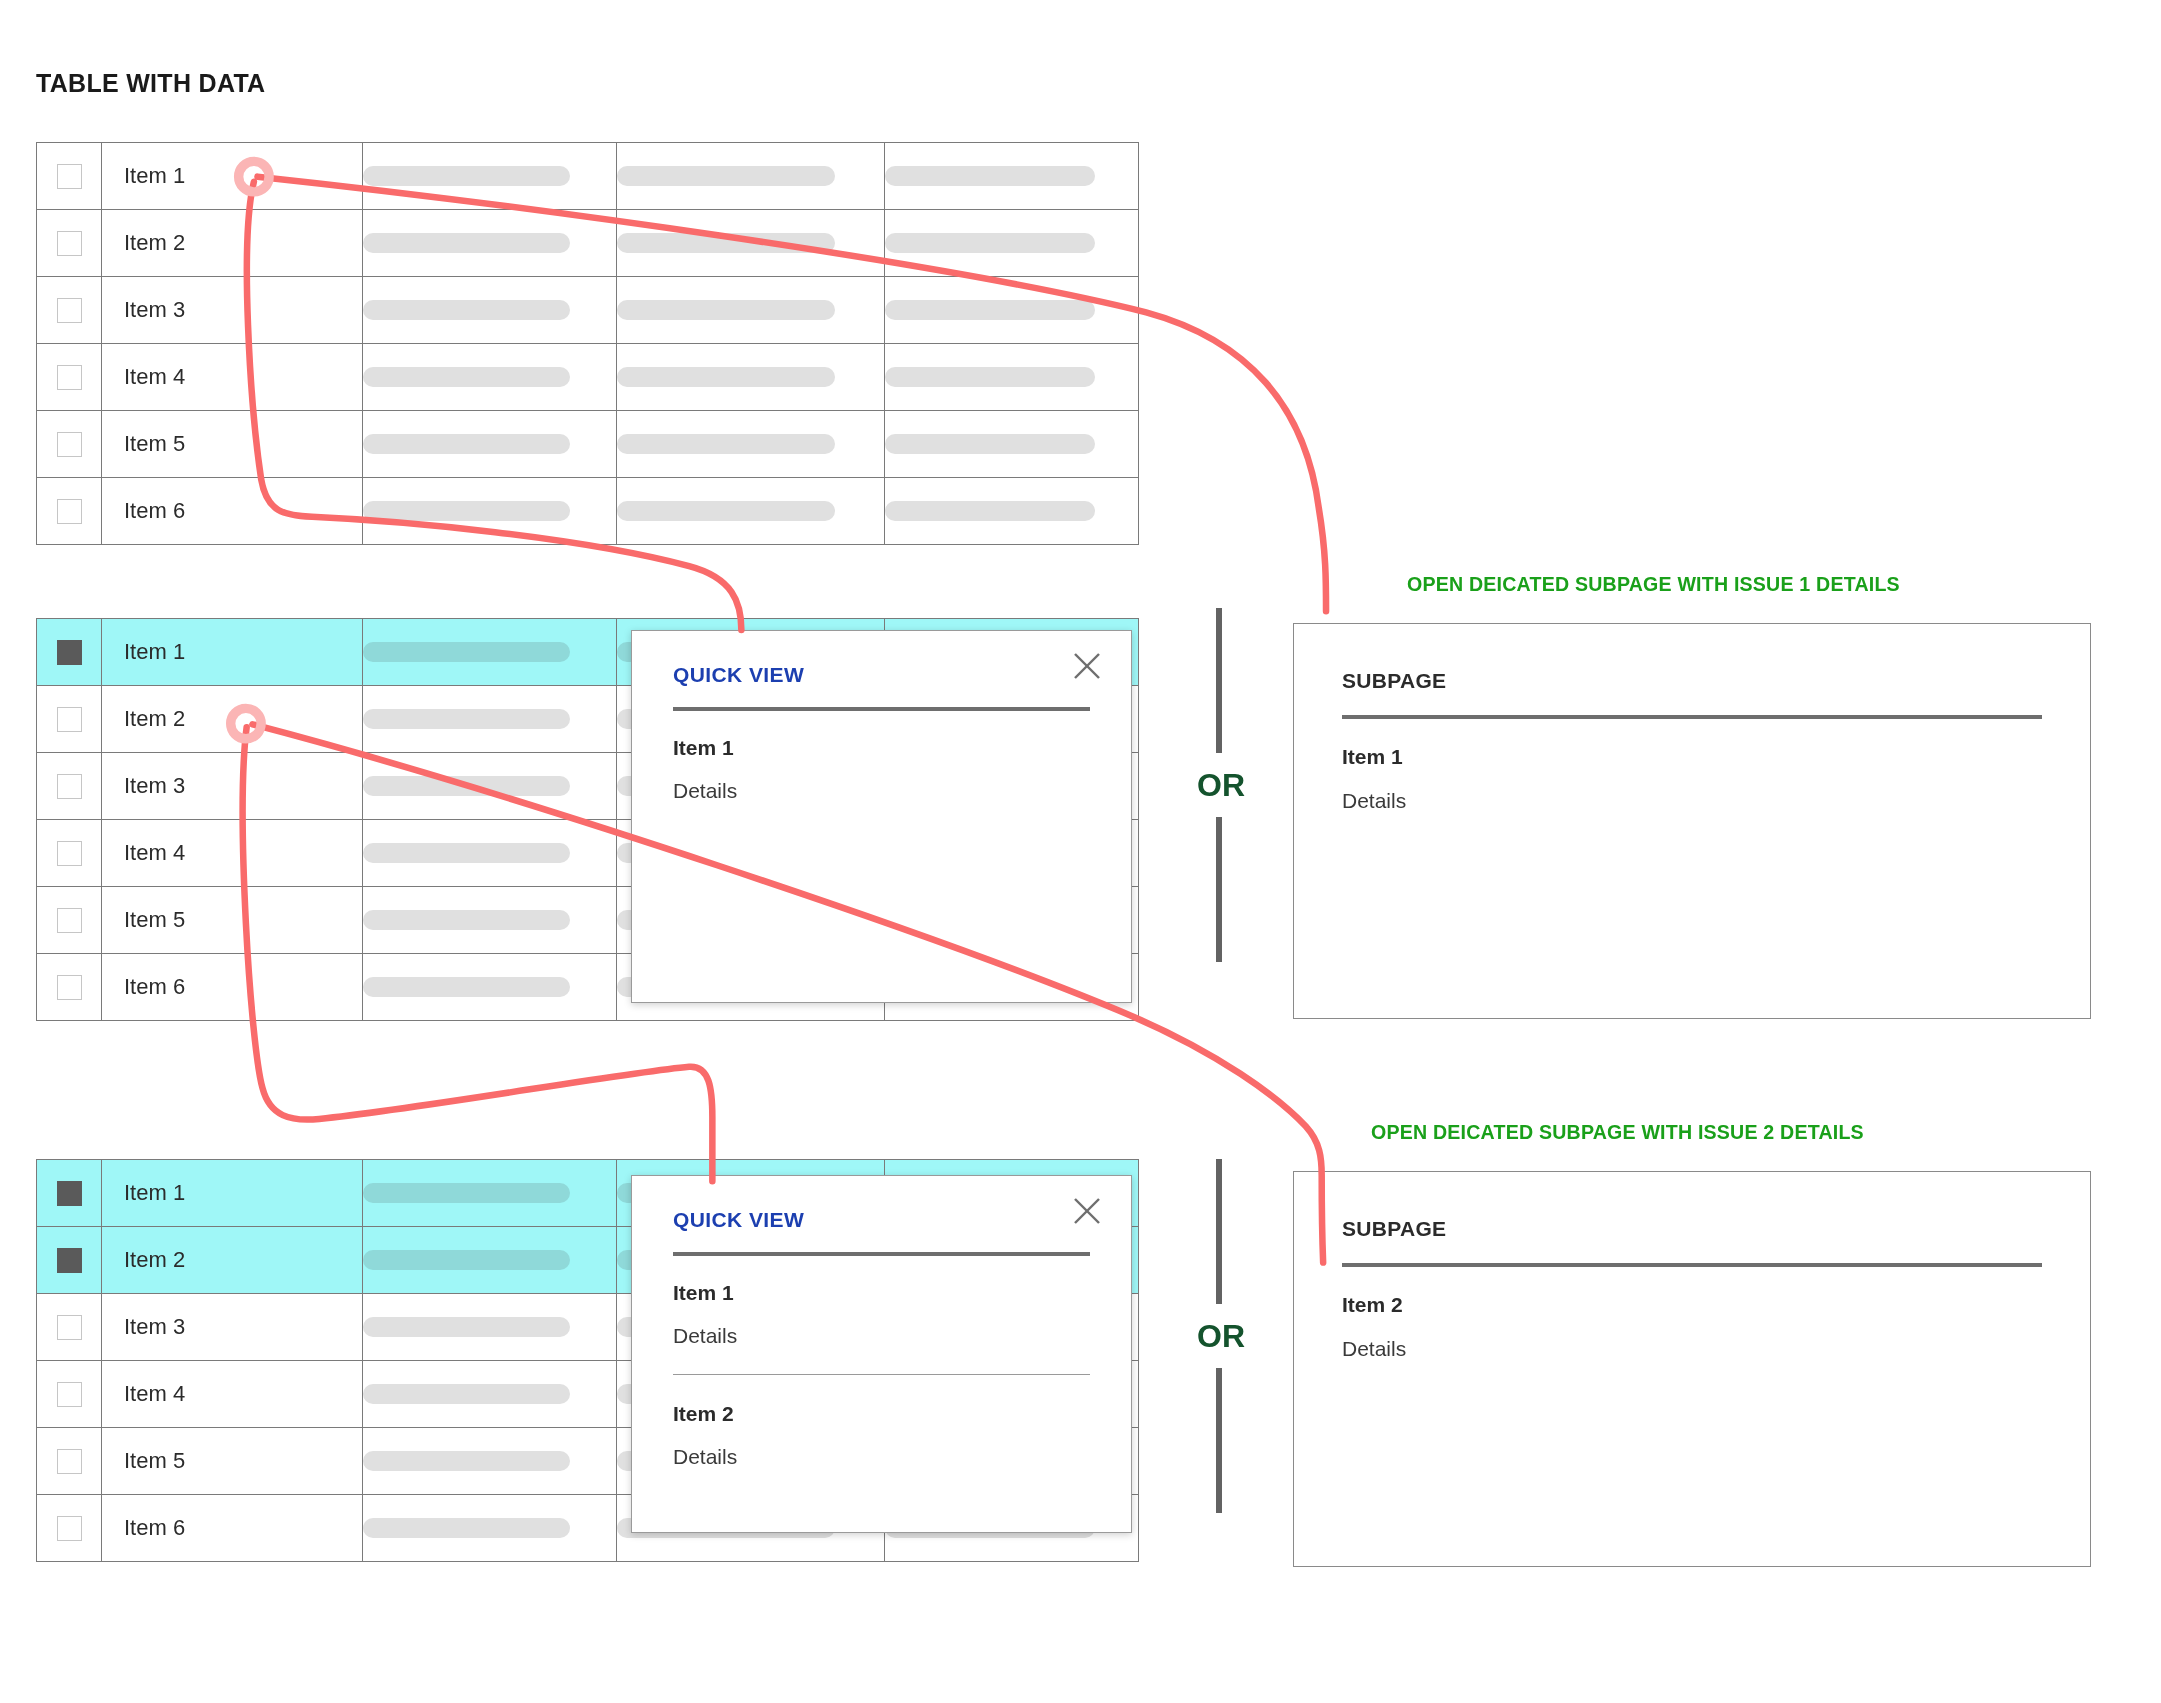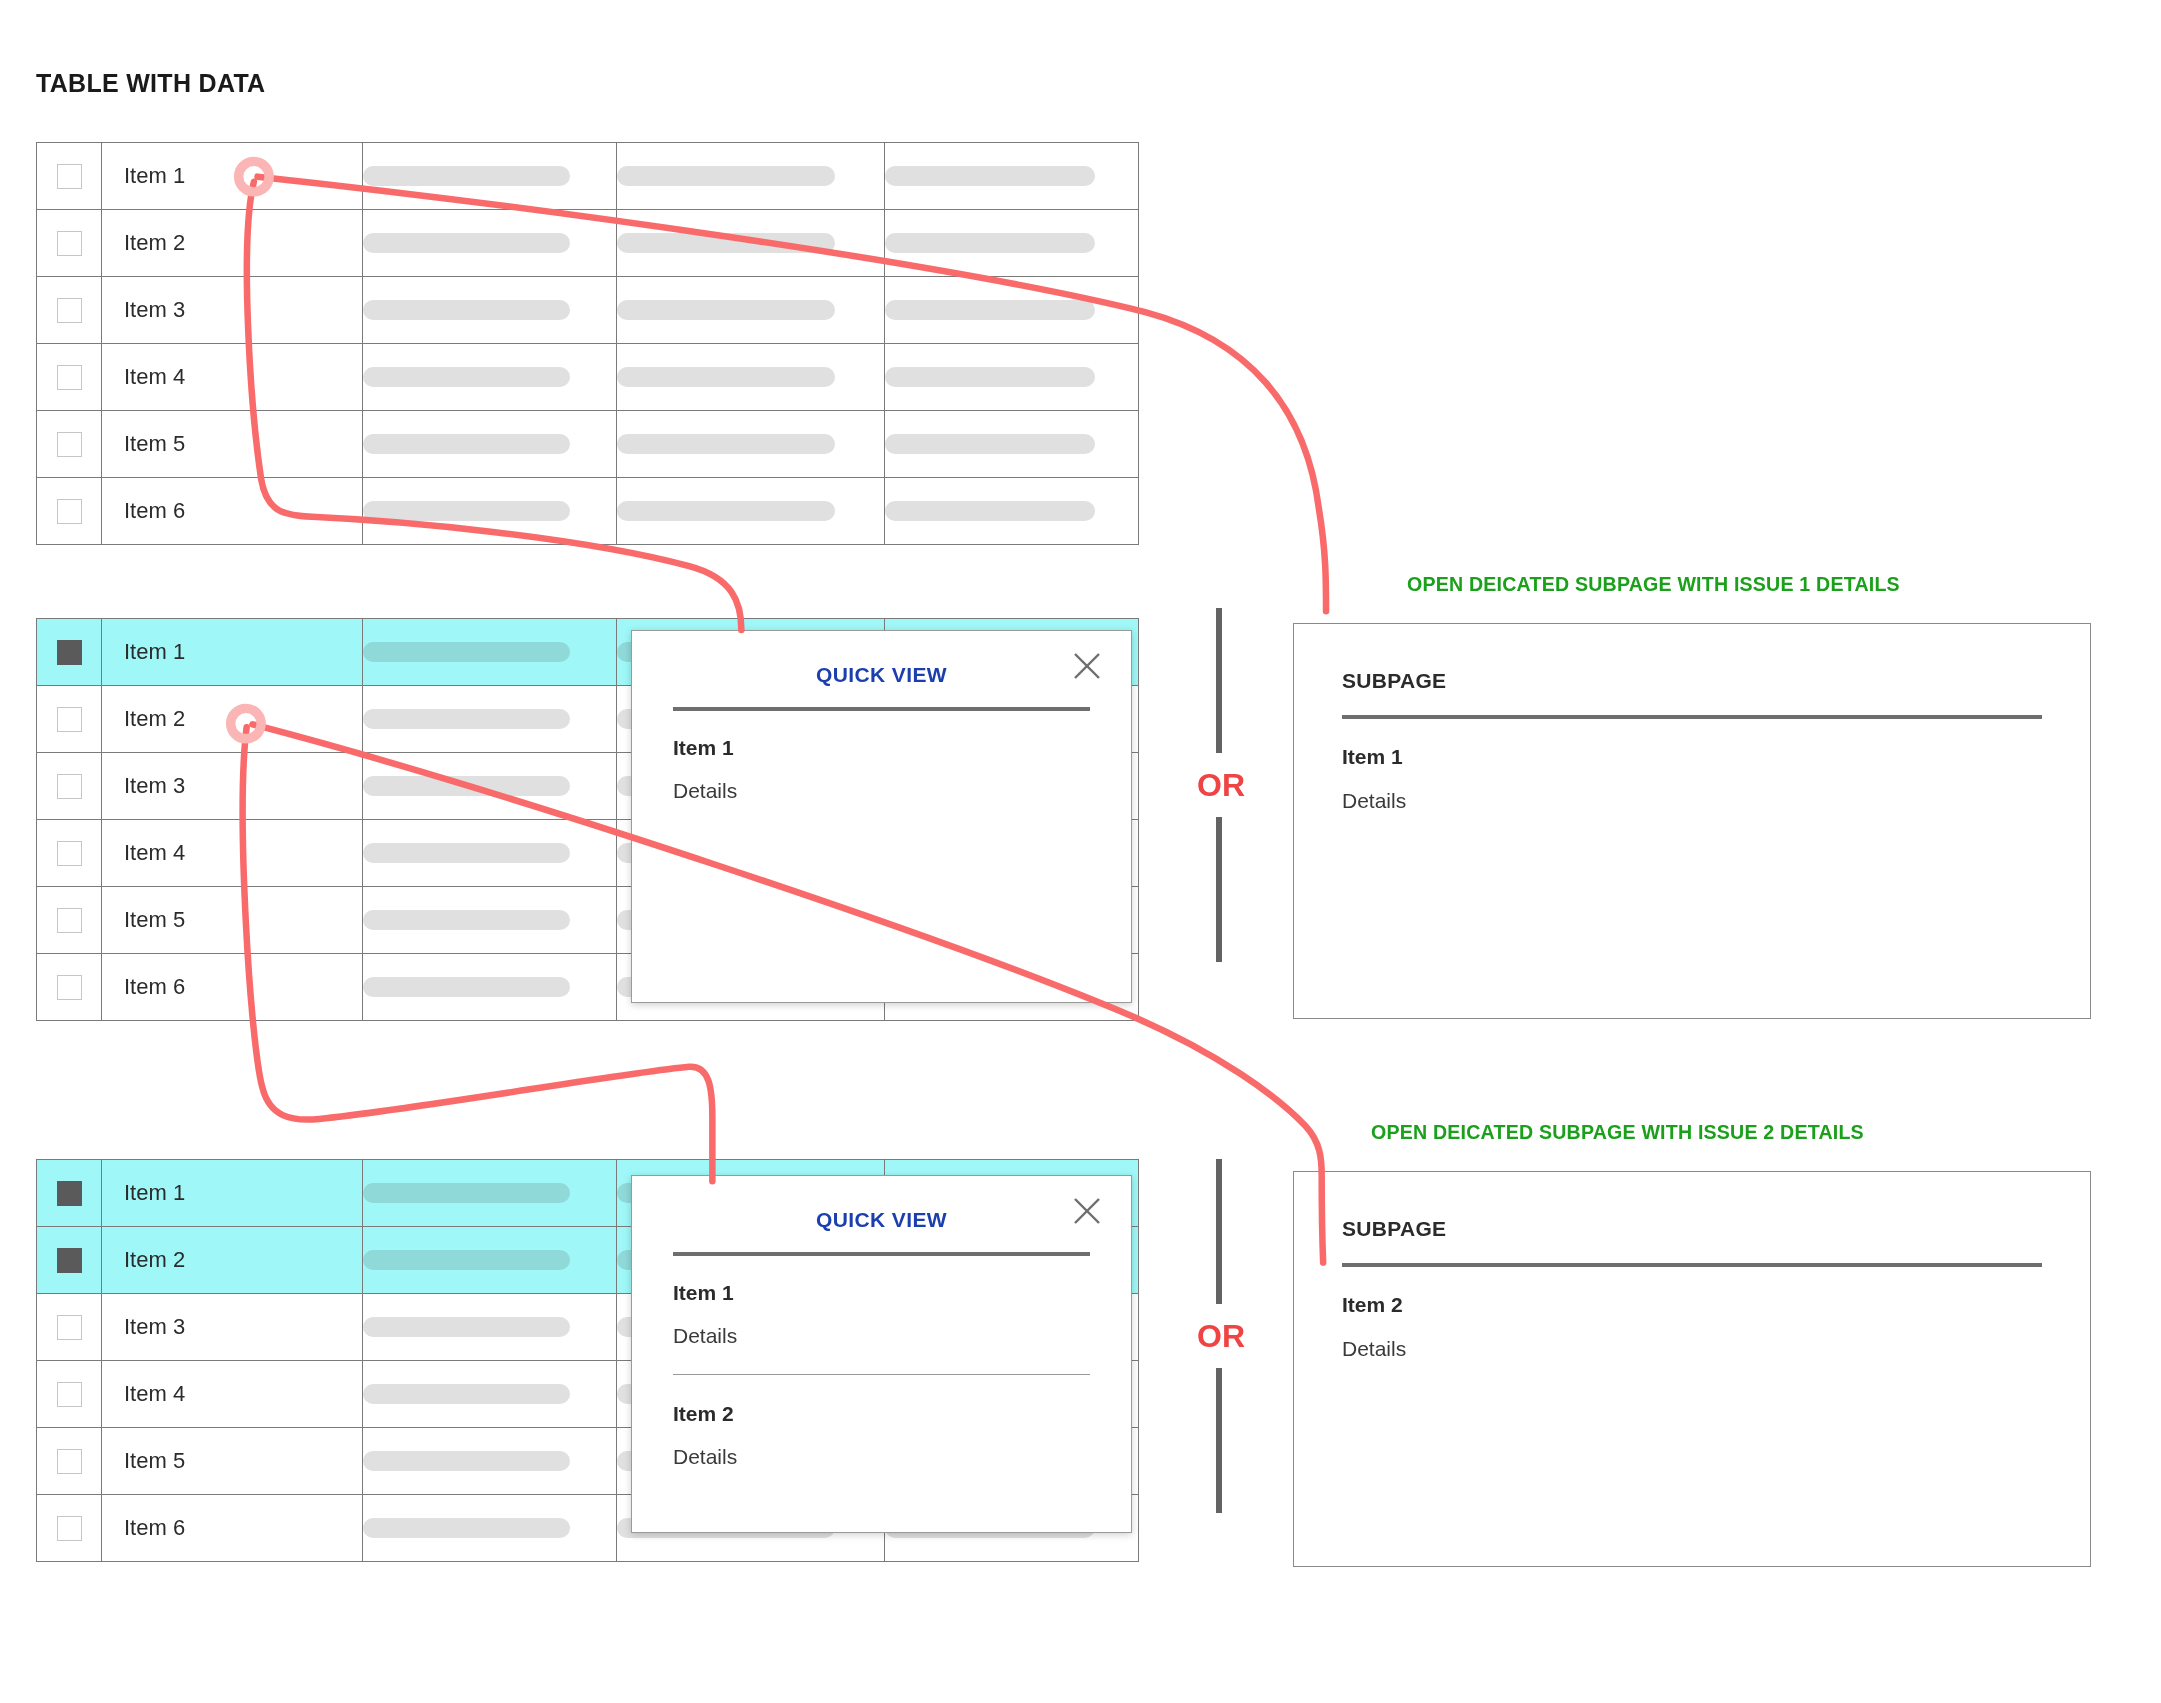--- a/index.html
+++ b/index.html
@@ -86,21 +86,20 @@
     background: #ffffff;
     border: 0.7px solid #9a9a9a;
     box-shadow: 0 2.2px 7.3px rgba(0,0,0,0.18);
     padding: 32px 41px 22px 41px;
   }
   .qv-title {
     font-size: 21px;
     font-weight: bold;
     color: #1c3fb0;
     letter-spacing: 0.4px;
-    text-align: center;
   }
   .qv-rule {
     height: 3.6px;
     background: #6e6e6e;
     margin-top: 20.3px;
     margin-bottom: 25px;
   }
   .qv-item-name {
     font-size: 21px;
     font-weight: bold;
@@ -124,21 +123,21 @@
     height: 32px;
     cursor: pointer;
   }
 
   
   .or-group { position: absolute; width: 44px; text-align: center; }
   .or-line { width: 6.5px; background: #636363; margin: 0 auto; }
   .or-word {
     font-size: 32px;
     font-weight: bold;
-    color: #ef4444;
+    color: #14532d;
     line-height: 1;
     padding: 16px 0;
   }
 
   
   .subpage-head {
     position: absolute;
     font-size: 19.6px;
     font-weight: bold;
     color: #1aa01a;

